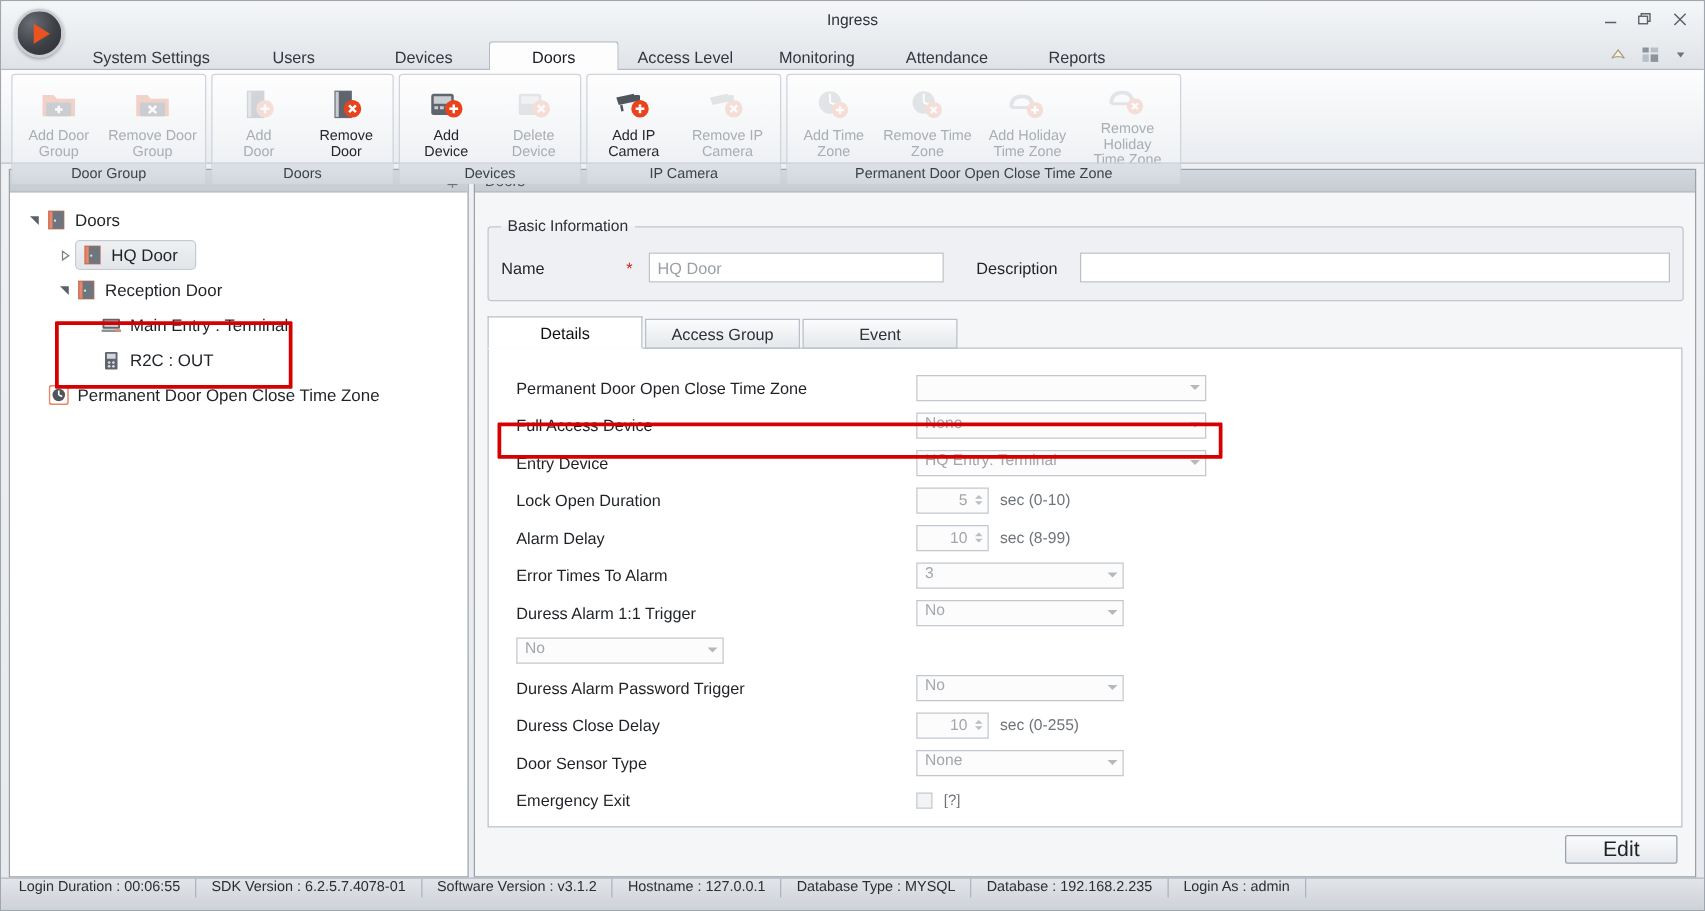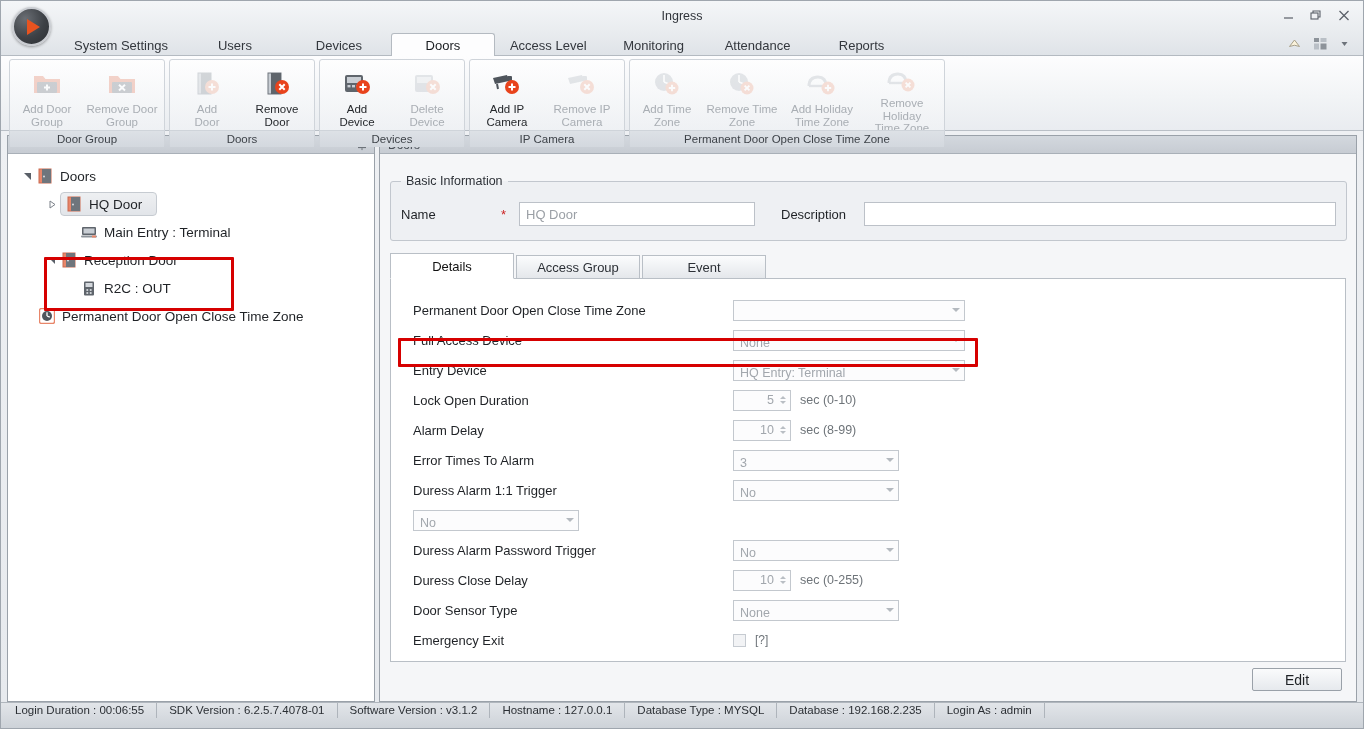--- a/index.html
+++ b/index.html
@@ -260,21 +260,21 @@
     min-height: 0;
     overflow: hidden;
   }
 
   .frow { display: flex; align-items: center; height: 30px; padding-left: 22px; }
   .frow .flabel { width: 320px; font-size: 13px; color: #1f2226; }
   .fctl { display: flex; align-items: center; }
 
   .combo {
     height: 21px; border: 1px solid #c3c8ce; background: #fcfcfd;
-    display: flex; align-items: flex-end;
+    display: flex; align-items: flex-start;
     padding-left: 6px; font-size: 12.5px; color: #a2a7ad;
     position: relative;
   }
   .combo .arrow {
     position: absolute; right: 4px; top: 50%; margin-top: -2px;
     width: 0; height: 0;
     border-left: 4px solid transparent; border-right: 4px solid transparent;
     border-top: 4px solid #b4b9bf;
   }
   .combo.w230 { width: 232px; }
@@ -301,21 +301,21 @@
     width: 13px; height: 13px; border: 1px solid #c6cbd1;
     background: #f2f3f5;
   }
   .qmark { font-size: 12px; color: #6e7479; margin-left: 9px; }
 
   .btnbar { flex: none; display: flex; justify-content: flex-end; padding: 6px 4px 4px 0; }
   .btn {
     width: 90px; height: 23px;
     background: linear-gradient(to bottom,#fafbfc 0%, #e6e9ed 100%);
     border: 1px solid #9aa1a9; border-radius: 2px;
-    font-size: 14px; color: #1f2226;
+    font-size: 17px; color: #1f2226;
     display: flex; align-items: center; justify-content: center;
     cursor: default;
   }
 
   
   .statusbar {
     height: 26px; flex: none;
     background: linear-gradient(to bottom, #e2e5e9 0%, #cdd2d8 100%);
     border-top: 1px solid #b0b6bd;
     display: flex; align-items: flex-start;
@@ -639,46 +639,46 @@
               <svg width="15" height="16" viewBox="0 0 15 16">
                 <rect x="1" y="1" width="12" height="14" fill="#e8866a" stroke="#c96a50"></rect>
                 <rect x="4" y="1" width="9" height="14" fill="#6f757c"></rect>
                 <circle cx="6" cy="8.5" r="0.9" fill="#e4e7ea"></circle>
               </svg>
             </span>
             <span>HQ Door</span>
           </span>
         </div>
 
+        <div class="tnode" style="padding-left:36px">
+          <span class="exp">
+            <svg width="9" height="9" viewBox="0 0 9 9">
+                <polygon points="0,1 7,1 7,8" fill="#5a6068"></polygon>
+              </svg>
+          </span>
+          <span class="tico">
+            <svg width="15" height="16" viewBox="0 0 15 16">
+              <rect x="1" y="1" width="12" height="14" fill="#e8866a" stroke="#c96a50"></rect>
+              <rect x="4" y="1" width="9" height="14" fill="#6f757c"></rect>
+              <circle cx="6" cy="8.5" r="0.9" fill="#e4e7ea"></circle>
+            </svg>
+          </span>
+          <span class="label-wrap">Reception Door</span>
+        </div>
+
         <div class="tnode" style="padding-left:72px">
           <span class="tico">
             <svg width="16" height="14" viewBox="0 0 16 14">
               <rect x="1" y="2" width="14" height="8" rx="1" fill="#5f656c"></rect>
               <rect x="2.5" y="3.5" width="11" height="5" fill="#c9ced4"></rect>
               <rect x="0" y="10.5" width="16" height="2" rx="1" fill="#8d939a"></rect>
               <rect x="11" y="10.5" width="4" height="2" fill="#e8866a"></rect>
             </svg>
           </span>
           <span class="label-wrap">Main Entry : Terminal</span>
-        </div>
-
-        <div class="tnode" style="padding-left:36px">
-          <span class="exp">
-            <svg width="9" height="9" viewBox="0 0 9 9">
-                <polygon points="0,1 7,1 7,8" fill="#5a6068"></polygon>
-              </svg>
-          </span>
-          <span class="tico">
-            <svg width="15" height="16" viewBox="0 0 15 16">
-              <rect x="1" y="1" width="12" height="14" fill="#e8866a" stroke="#c96a50"></rect>
-              <rect x="4" y="1" width="9" height="14" fill="#6f757c"></rect>
-              <circle cx="6" cy="8.5" r="0.9" fill="#e4e7ea"></circle>
-            </svg>
-          </span>
-          <span class="label-wrap">Reception Door</span>
         </div>
 
         <div class="tnode" style="padding-left:72px">
           <span class="tico">
             <svg width="12" height="15" viewBox="0 0 12 15">
               <rect x="1" y="0.5" width="10" height="14" rx="1" fill="#5f656c"></rect>
               <rect x="2.5" y="2" width="7" height="4" fill="#d4d8dd"></rect>
               <circle cx="4.3" cy="9" r="1.1" fill="#d4d8dd"></circle>
               <circle cx="7.7" cy="9" r="1.1" fill="#d4d8dd"></circle>
               <circle cx="4.3" cy="12" r="1.1" fill="#d4d8dd"></circle>

